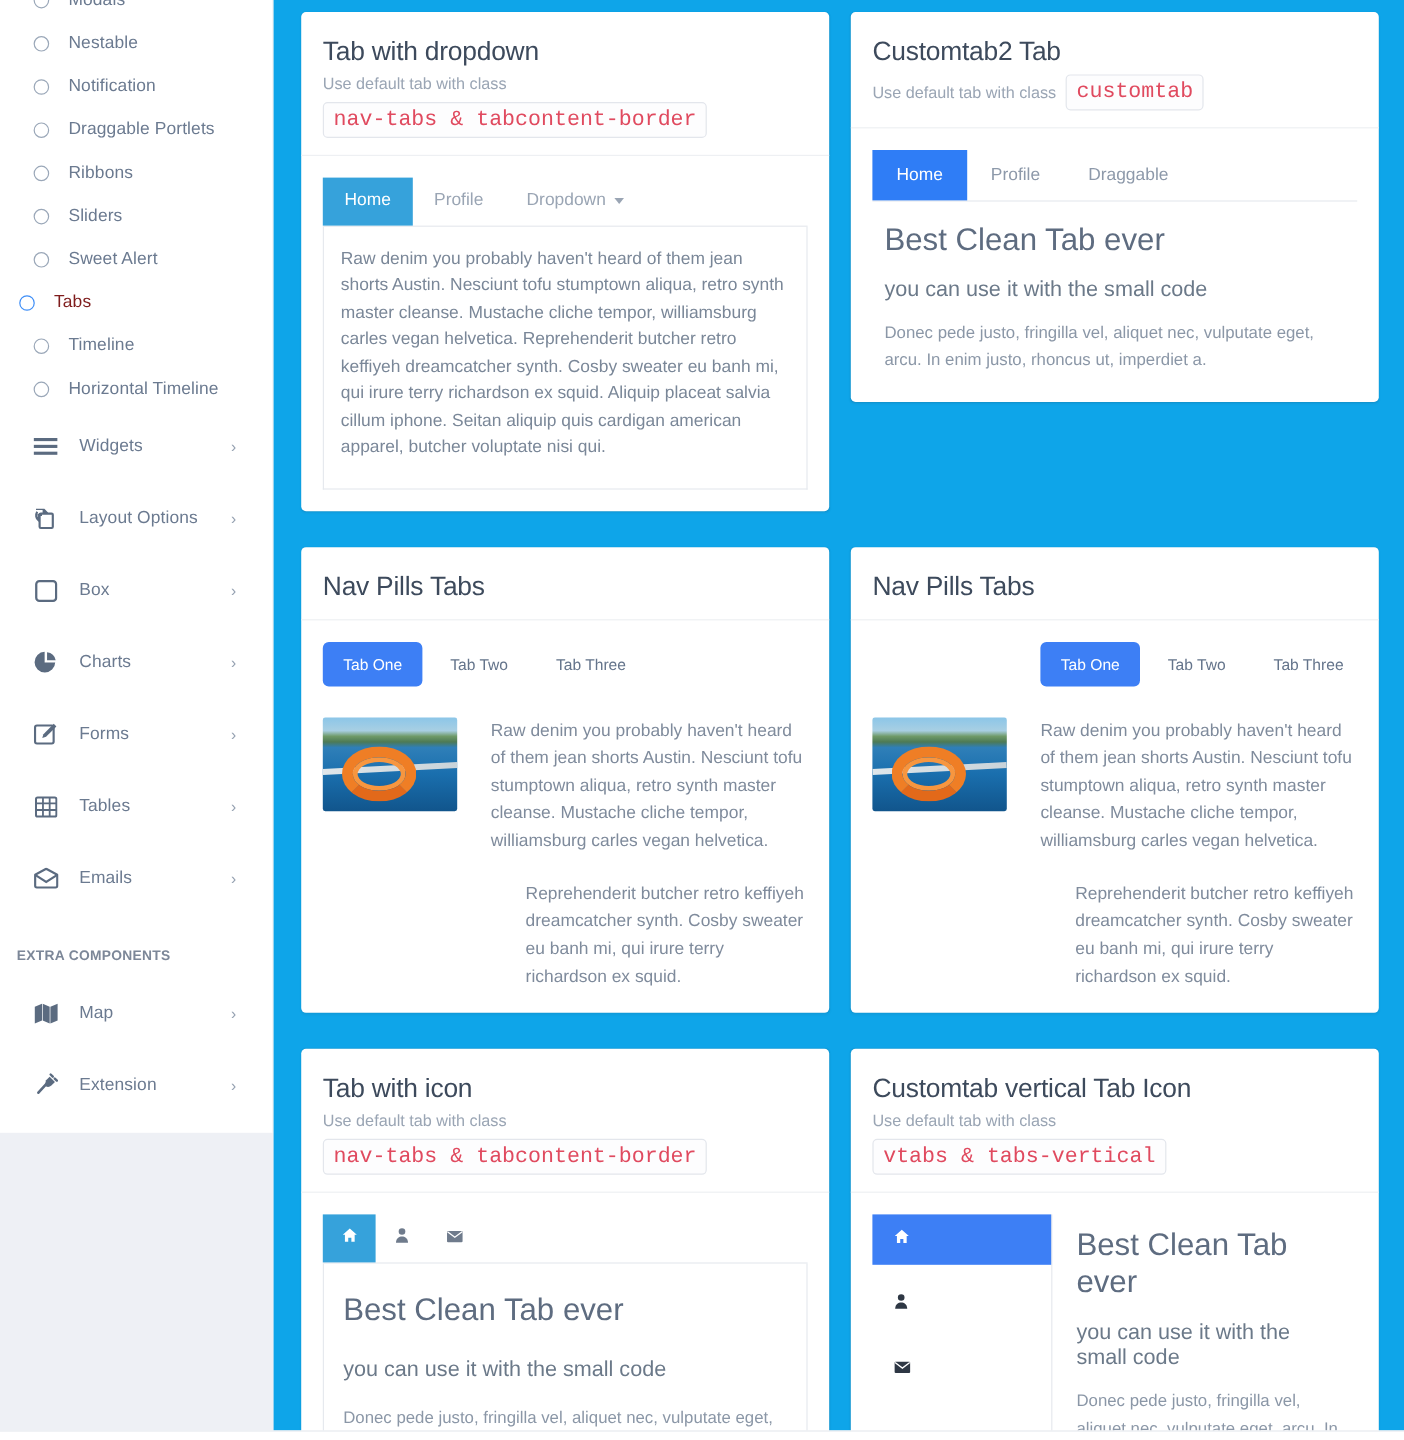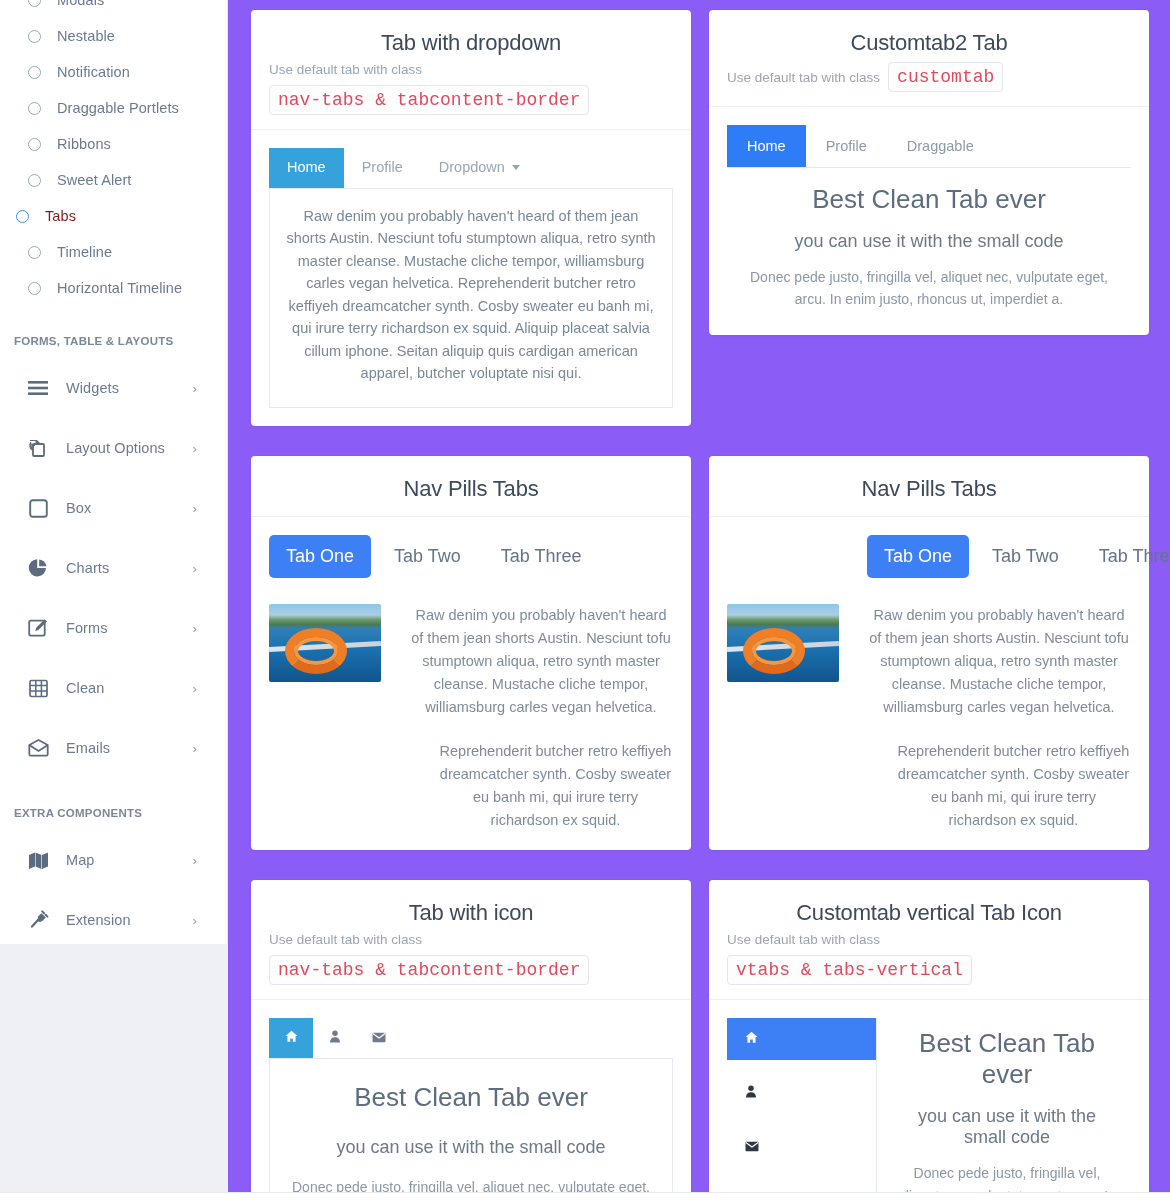--- a/index.html
+++ b/index.html
@@ -60,23 +60,22 @@
   }
   .nav-item.big .label { flex:1; }
   .nav-item.big .chev {
     color:#94a0b0; font-size:13px; line-height:1;
   }
   .ic svg { display:block; }
 
   
   .main {
     flex:1; height:1200px; position:relative;
-    background:#8b5cf6;
+    background:#0ea5e9;
     overflow:hidden;
-    text-align:center;
   }
   .grid {
     display:flex; flex-wrap:wrap;
     padding:10px 12px 0 14px;
     gap:0;
   }
   .col { width:50%; padding:0 9px 30px 9px; }
   .card {
     background:#fff;
     border-radius:4px;
@@ -147,21 +146,21 @@
   .clean-block { padding:16px 10px 6px 10px; }
   .clean-h1 { font-size:26px; color:#5e6c80; font-weight:400; margin:0 0 16px 0; }
   .clean-h2 { font-size:18px; color:#6b7989; font-weight:400; margin:0 0 14px 0; }
   .clean-p { font-size:14px; color:#8b97a7; line-height:1.6; margin:0; }
 
   
   .nav-pills { display:flex; align-items:center; gap:6px; }
   .nav-pills.indent { padding-left:140px; }
   .pill {
     padding:11px 17px;
-    font-size:18px;
+    font-size:13px;
     border-radius:5px;
     color:#64748b; cursor:pointer; white-space:nowrap;
   }
   .pill.active { background:#3d7ff5; color:#fff; font-weight:normal; }
   .pills-body { display:flex; gap:28px; padding-top:26px; }
   .thumb {
     width:112px; height:78px; flex:none; border-radius:2px;
     background:
       linear-gradient(180deg,#8cc6e8 0%, #a8cfe3 14%, #6f9a68 20%, #4d7a55 26%, #2f7fb8 32%, #1a6fae 60%, #11558c 100%);
     position:relative; overflow:hidden;
@@ -231,37 +230,40 @@
       <li class="nav-item">
         <span class="bullet"></span>
         <span class="label">Draggable Portlets</span>
       </li>
       <li class="nav-item">
         <span class="bullet"></span>
         <span class="label">Ribbons</span>
       </li>
       <li class="nav-item">
         <span class="bullet"></span>
+        <span class="label">Sliders</span>
+      </li>
+      <li class="nav-item">
+        <span class="bullet"></span>
         <span class="label">Sweet Alert</span>
       </li>
       <li class="nav-item active">
         <span class="bullet"></span>
         <span class="label">Tabs</span>
       </li>
       <li class="nav-item">
         <span class="bullet"></span>
         <span class="label">Timeline</span>
       </li>
       <li class="nav-item">
         <span class="bullet"></span>
         <span class="label">Horizontal Timeline</span>
       </li>
     </ul>
 
-    <div class="nav-heading">FORMS, TABLE &amp; LAYOUTS</div>
 
     <ul class="nav-list">
       <li class="nav-item big">
         <span class="ic">
           <svg width="20" height="16" viewBox="0 0 20 16">
               <rect x="0" y="1" width="20" height="2.6" fill="#5b6b80"></rect>
               <rect x="0" y="6.7" width="20" height="2.6" fill="#5b6b80"></rect>
               <rect x="0" y="12.4" width="20" height="2.6" fill="#5b6b80"></rect>
             </svg>
         </span>
@@ -311,21 +313,21 @@
       <li class="nav-item big">
         <span class="ic">
           <svg width="19" height="19" viewBox="0 0 19 19">
               <rect x="1" y="1.5" width="17" height="16" rx="1.4" fill="none" stroke="#5b6b80" stroke-width="1.7"></rect>
               <line x1="1" y1="6.5" x2="18" y2="6.5" stroke="#5b6b80" stroke-width="1.5"></line>
               <line x1="1" y1="12" x2="18" y2="12" stroke="#5b6b80" stroke-width="1.5"></line>
               <line x1="6.8" y1="1.5" x2="6.8" y2="17.5" stroke="#5b6b80" stroke-width="1.5"></line>
               <line x1="12.4" y1="1.5" x2="12.4" y2="17.5" stroke="#5b6b80" stroke-width="1.5"></line>
             </svg>
         </span>
-        <span class="label">Clean</span>
+        <span class="label">Tables</span>
         <span class="chev">›</span>
       </li>
       <li class="nav-item big">
         <span class="ic">
           <svg width="21" height="18" viewBox="0 0 21 18">
               <path d="M1.3 6 L10.5 1 L19.7 6 L19.7 15.2 A1.4 1.4 0 0 1 18.3 16.6 L2.7 16.6 A1.4 1.4 0 0 1 1.3 15.2 Z" fill="none" stroke="#5b6b80" stroke-width="1.8" stroke-linejoin="round"></path>
               <path d="M1.6 6.3 L10.5 12 L19.4 6.3" fill="none" stroke="#5b6b80" stroke-width="1.8"></path>
             </svg>
         </span>
         <span class="label">Emails</span>

